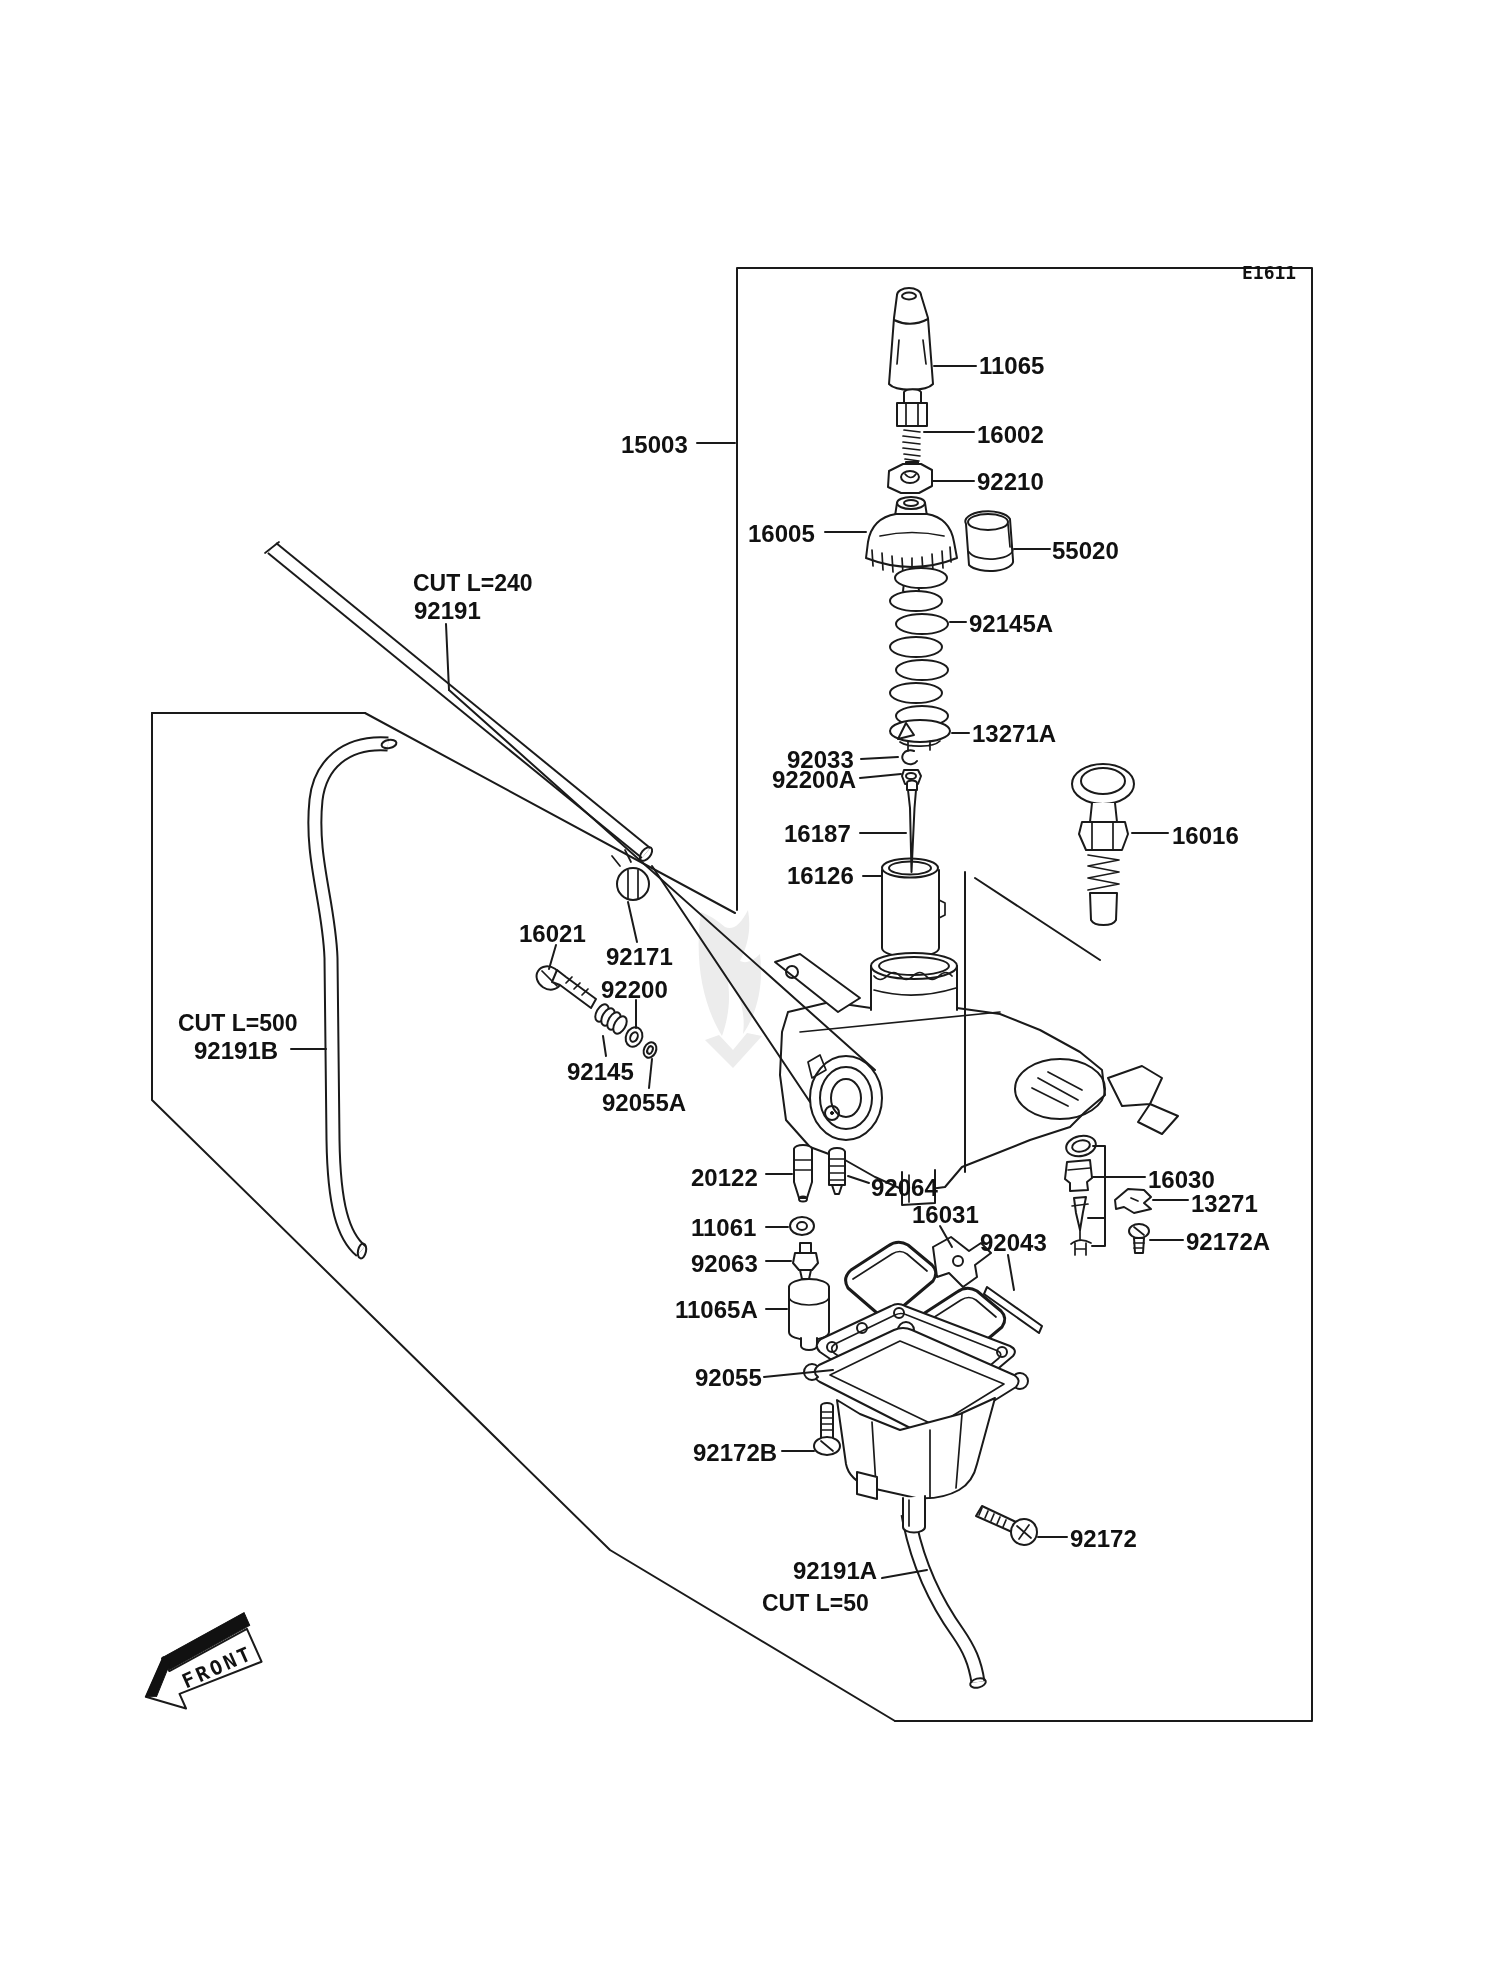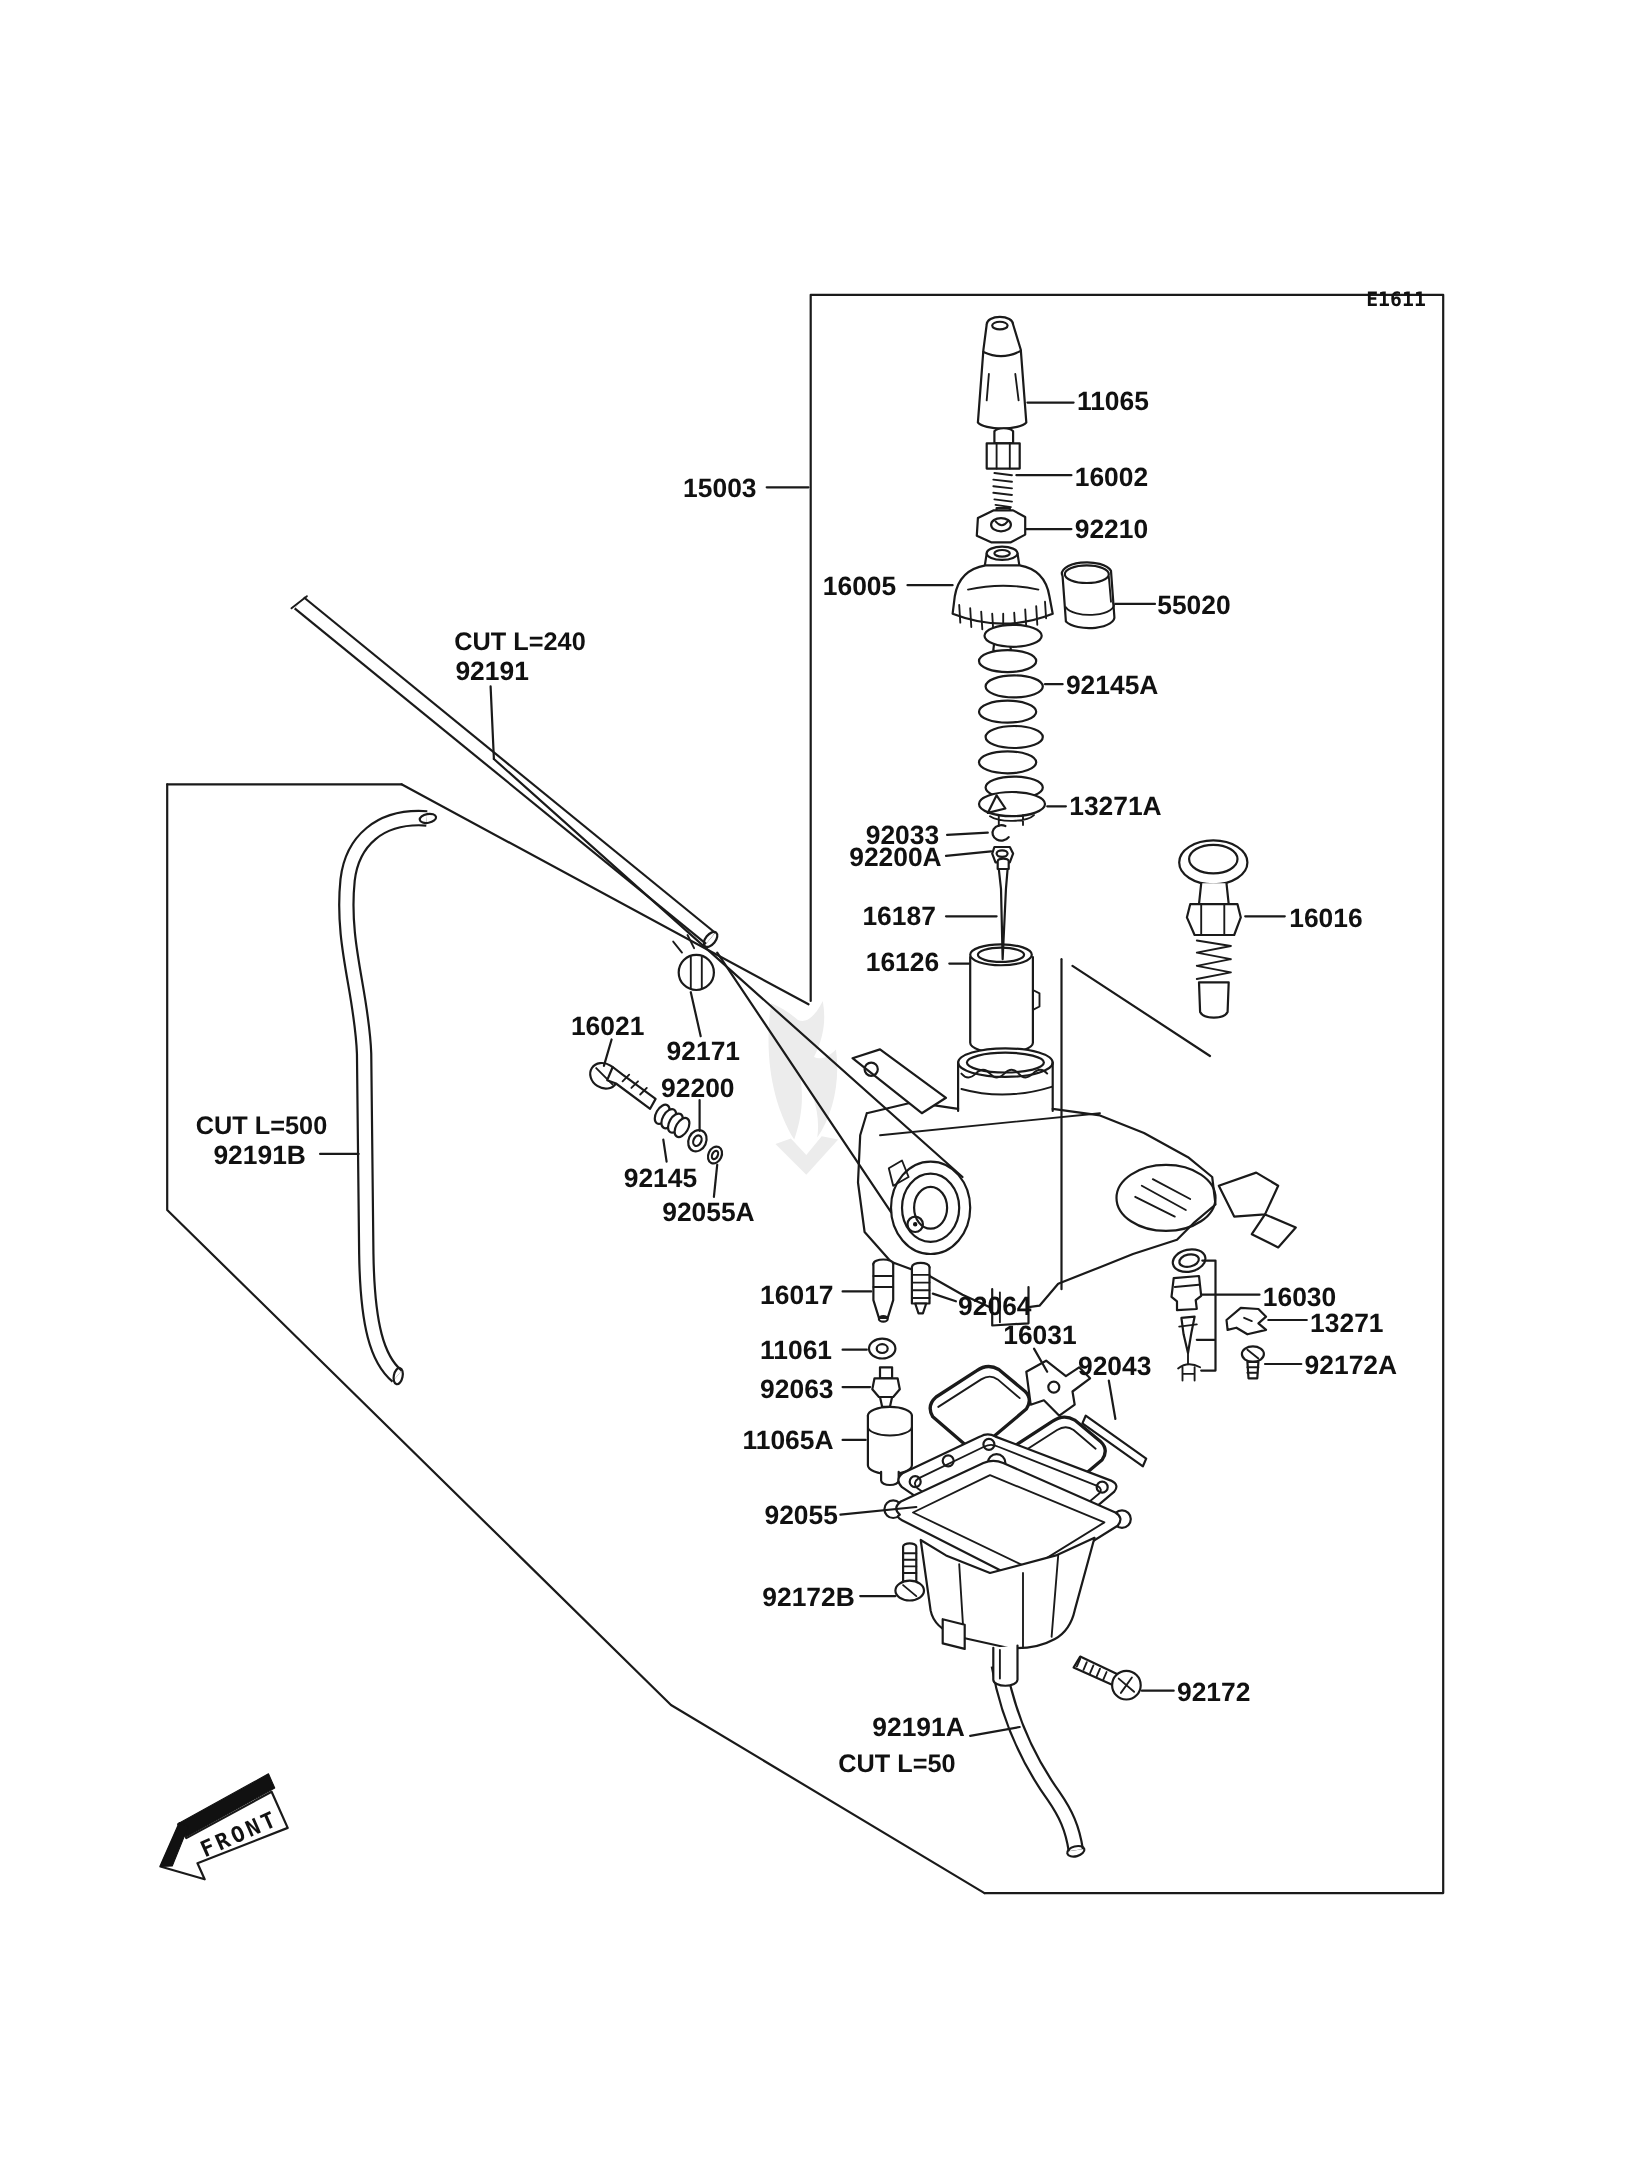--- a/index.html
+++ b/index.html
@@ -354,21 +354,21 @@
   <div class="callout" style="left:621px;top:431px">15003</div>
   <div class="callout note" style="left:413px;top:569px">CUT L=240</div>
   <div class="callout" style="left:414px;top:597px">92191</div>
   <div class="callout" style="left:519px;top:920px">16021</div>
   <div class="callout" style="left:606px;top:943px">92171</div>
   <div class="callout" style="left:601px;top:976px">92200</div>
   <div class="callout note" style="left:178px;top:1009px">CUT L=500</div>
   <div class="callout" style="left:194px;top:1037px">92191B</div>
   <div class="callout" style="left:567px;top:1058px">92145</div>
   <div class="callout" style="left:602px;top:1089px">92055A</div>
-  <div class="callout" style="left:691px;top:1164px">16017</div>
+  <div class="callout" style="left:691px;top:1164px">20122</div>
   <div class="callout" style="left:871px;top:1174px">92064</div>
   <div class="callout" style="left:691px;top:1214px">11061</div>
   <div class="callout" style="left:912px;top:1201px">16031</div>
   <div class="callout" style="left:980px;top:1229px">92043</div>
   <div class="callout" style="left:691px;top:1250px">92063</div>
   <div class="callout" style="left:675px;top:1296px">11065A</div>
   <div class="callout" style="left:695px;top:1364px">92055</div>
   <div class="callout" style="left:1148px;top:1166px">16030</div>
   <div class="callout" style="left:1191px;top:1190px">13271</div>
   <div class="callout" style="left:1186px;top:1228px">92172A</div>

